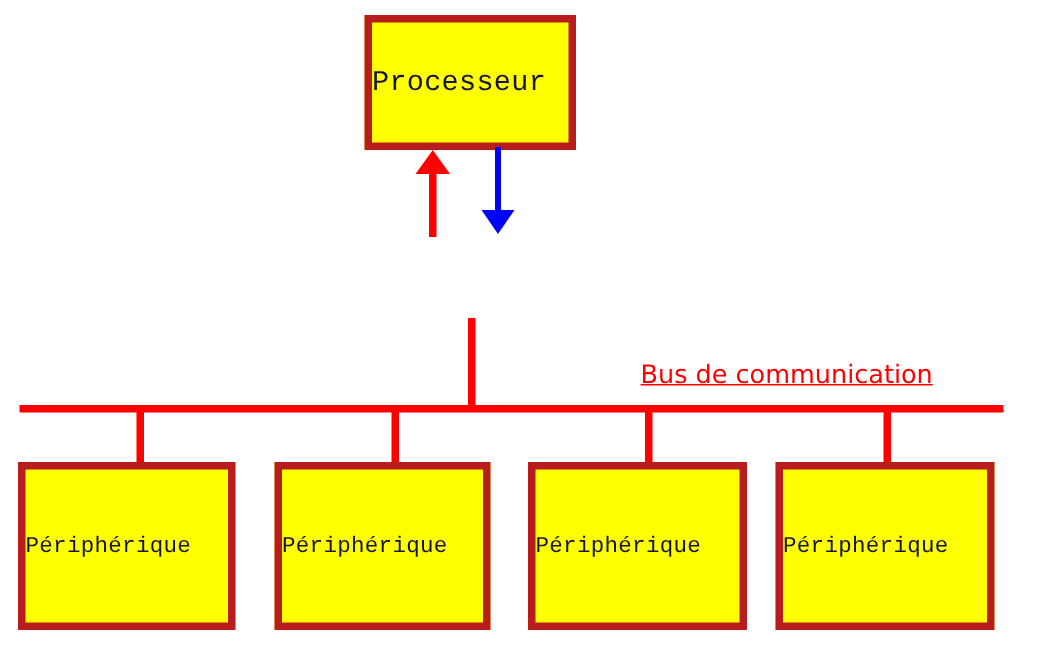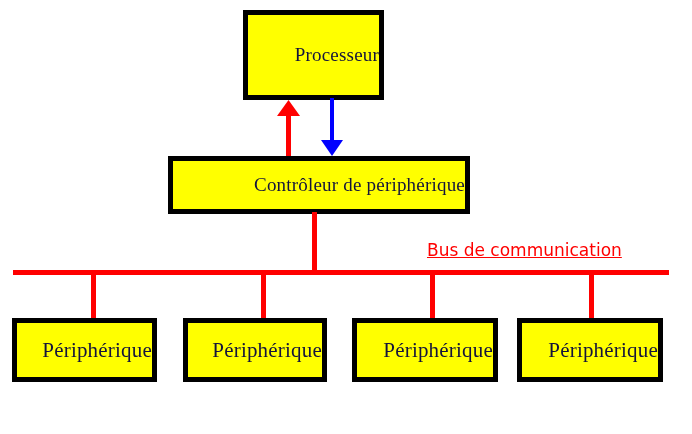--- a/index.html
+++ b/index.html
@@ -14,28 +14,28 @@
   #canvas {
     position: relative;
     width: 692px;
     height: 434px;
     background: #ffffff;
     overflow: hidden;
   }
   .node {
     position: absolute;
     background: #ffff00;
-    border: 5px solid #000000;
+    border: 5px solid #b91c1c;
     box-sizing: border-box;
     display: flex;
     align-items: center;
-    justify-content: flex-end;
+    justify-content: flex-start;
     color: #14143c;
     font-size: 18px;
-    font-family: Liberation Serif, serif;
+    font-family: Liberation Mono, monospace;
     letter-spacing: 0.2px;
     white-space: nowrap;
   }
   .node-label {
     display: block;
     pointer-events: none;
   }
   #node-processor {
     left: 243px;
     top: 10px;
@@ -44,23 +44,23 @@
     font-size: 19px;
   }
   #node-controller {
     left: 168px;
     top: 156px;
     width: 302px;
     height: 58px;
     font-size: 19px;
   }
   .node-peripheral {
-    top: 318px;
-    height: 64px;
-    font-size: 21px;
+    top: 308px;
+    height: 112px;
+    font-size: 15px;
   }
   #node-peripheral-1 { left: 12px;  width: 145px; }
   #node-peripheral-2 { left: 183px; width: 144px; }
   #node-peripheral-3 { left: 352px; width: 146px; }
   #node-peripheral-4 { left: 517px; width: 146px; }
 
   
   #bus-line {
     position: absolute;
     left: 13px;
@@ -112,23 +112,20 @@
   <svg class="arrow-svg" id="arrow-up-wrap" viewBox="0 0 26 58">
     <rect x="10" y="10" width="5" height="48" fill="#ff0000"></rect>
     <polygon points="12.5,0 24,16 1,16" fill="#ff0000"></polygon>
   </svg>
 
   <svg class="arrow-svg" id="arrow-down-wrap" viewBox="0 0 26 58">
     <rect x="10" y="0" width="4" height="44" fill="#0000ff"></rect>
     <polygon points="12,58 1,42 23,42" fill="#0000ff"></polygon>
   </svg>
 
-  <div class="node" id="node-controller">
-    <span class="node-label">Contrôleur de périphérique</span>
-  </div>
 
   <div class="stem" id="stem-controller"></div>
 
   <div id="bus-label">Bus de communication</div>
 
   <div id="bus-line"></div>
 
   <div class="stem" id="stem-p1"></div>
   <div class="stem" id="stem-p2"></div>
   <div class="stem" id="stem-p3"></div>

